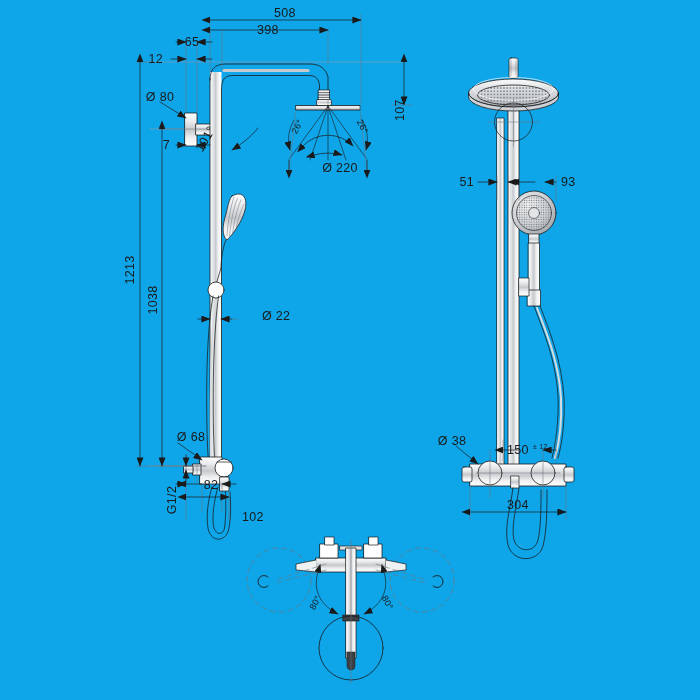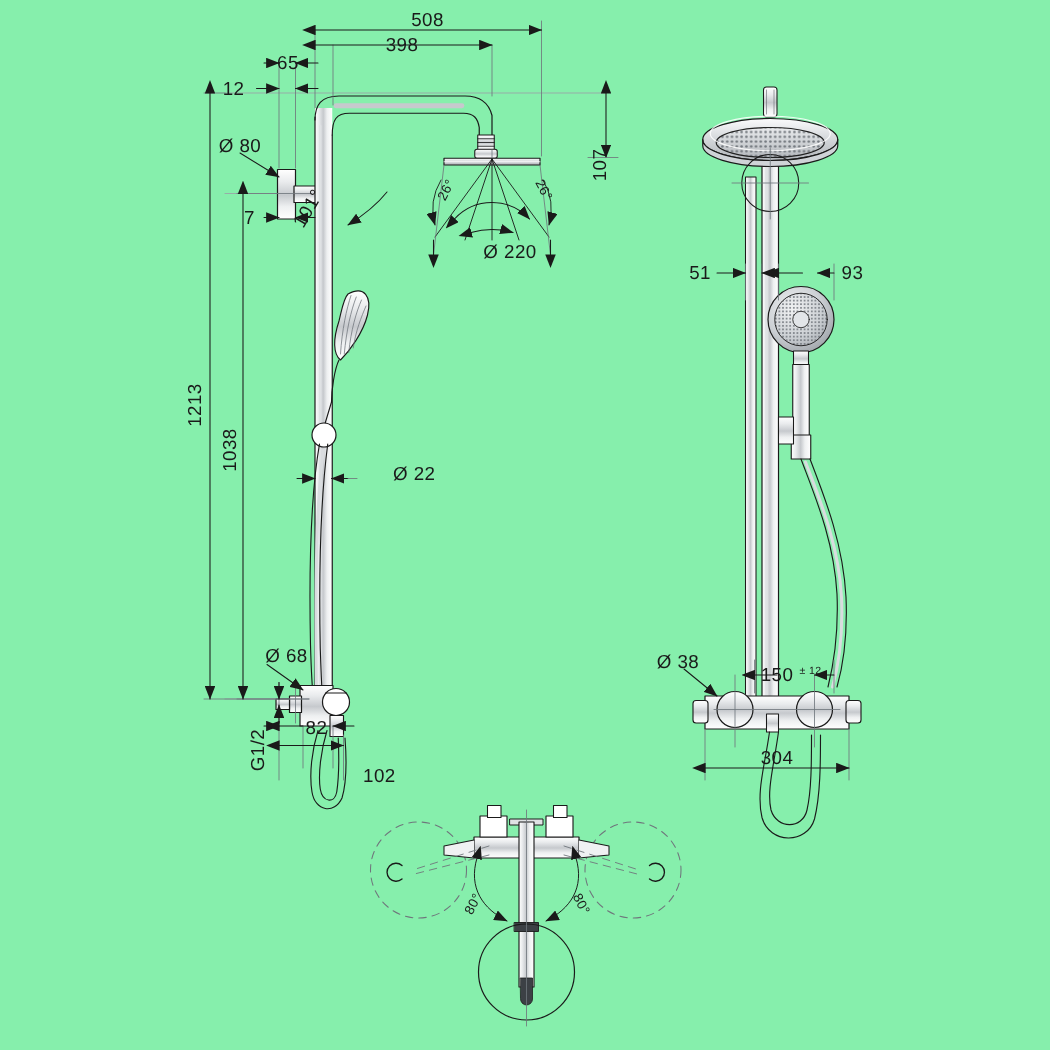--- a/index.html
+++ b/index.html
@@ -1,19 +1,19 @@
 <!DOCTYPE html>
 <html><head>
 <meta charset="utf-8">
 <title>Technical Drawing</title>
 <style>
   html,body{margin:0;padding:0;background:#ffffff;}
   body{width:700px;height:700px;overflow:hidden;
        font-family:"Liberation Sans","DejaVu Sans",sans-serif;color:#1a1a1a;}
-  #stage{position:relative;width:700px;height:700px;background:#86efac;}
+  #stage{position:relative;width:700px;height:700px;background:#0ea5e9;}
   svg.draw{position:absolute;left:0;top:0;width:700px;height:700px;}
   .dimtxt{font-family:"Liberation Sans","DejaVu Sans",sans-serif;
           font-size:12.5px;fill:#1a1a1a;letter-spacing:.3px;}
   .dimtxt-sm{font-size:9px;}
   .sup{font-size:7px;}
 </style>
 </head>
 <body>
 
 <div id="stage">

